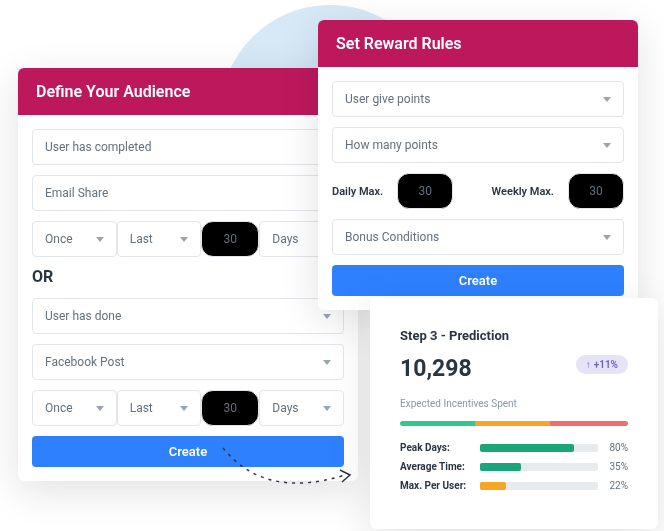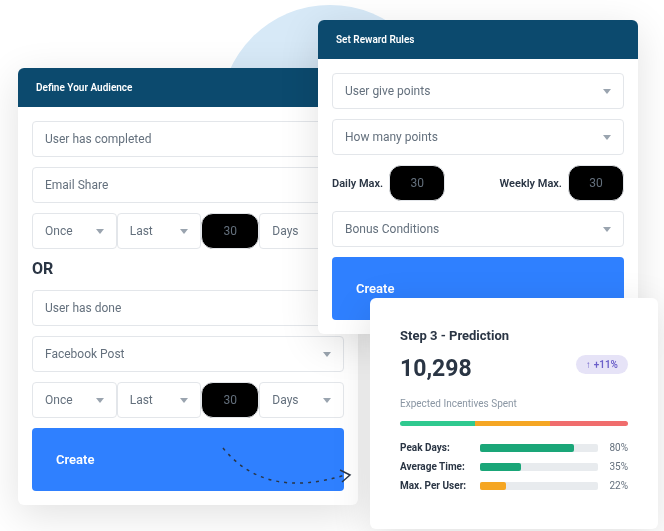--- a/index.html
+++ b/index.html
@@ -1,30 +1,30 @@
 <!DOCTYPE html>
 <html><head>
 <meta charset="utf-8">
 <style>
 *{box-sizing:border-box;margin:0;padding:0;font-family:-apple-system,BlinkMacSystemFont,"Segoe UI",Roboto,sans-serif}
 body{background:#fff;width:664px;height:531px;position:relative;overflow:hidden}
 .bg-circle{position:absolute;width:220px;height:220px;border-radius:50%;background:#d7e9f7;top:5px;left:220px}
 .card{position:absolute;background:#fff;border-radius:6px;box-shadow:0 10px 40px rgba(0,0,0,0.12)}
-.card-header{background:#0c4a6e;color:#fff;font-weight:600;font-size:10px;padding:14px 18px;border-radius:6px 6px 0 0}
+.card-header{background:#be185d;color:#fff;font-weight:600;font-size:16px;padding:14px 18px;border-radius:6px 6px 0 0}
 .card-body{padding:14px}
 .select{display:flex;align-items:center;justify-content:space-between;border:1px solid #e3e6ea;border-radius:4px;padding:10px 12px;font-size:12px;color:#64707d;margin-bottom:10px;background:#fff;cursor:pointer}
 .select:last-child{margin-bottom:0}
 .chev{width:0;height:0;border-left:4px solid transparent;border-right:4px solid transparent;border-top:5px solid #9aa4af}
 .row{display:flex;margin-bottom:10px}
 .row .select{flex:1;margin-bottom:0}
 .input-box{flex:0 0 58px;border:1px solid #e3e6ea;border-radius:12px;padding:10px 8px;font-size:12px;color:#64707d;text-align:center;background:#000000}
 .or{text-align:left;font-size:16px;font-weight:700;color:#2a3544;margin:6px 0 12px}
-.btn{background:#2f80ff;color:#fff;font-weight:600;font-size:13px;padding:24px;border-radius:4px;cursor:pointer}
+.btn{background:#2f80ff;color:#fff;font-weight:600;font-size:13px;text-align:center;padding:8px;border-radius:4px;cursor:pointer}
 .lbl-inline{font-size:11px;font-weight:600;color:#2a3544;display:flex;align-items:center;margin-right:6px;white-space:nowrap}
-.reward-row{display:flex;align-items:center;margin-bottom:10px}
+.reward-row{display:flex;align-items:center;gap:8px;margin-bottom:10px}
 .reward-row .input-box{flex:0 0 56px}
 .pred-card{position:absolute;background:#fff;border-radius:6px;box-shadow:0 10px 40px rgba(0,0,0,0.12);padding:30px;width:288px}
 .pred-title{font-size:13px;font-weight:700;color:#2a3544;margin-bottom:12px}
 .pred-value{font-size:23px;font-weight:700;color:#2a3544}
 .pred-sub{font-size:10px;color:#8a96a3;margin-top:16px}
 .badge{background:#e6e3f7;color:#6b5fc9;font-size:10px;font-weight:600;padding:4px 10px;border-radius:12px;display:inline-flex;align-items:center;gap:3px}
 .top-row{display:flex;justify-content:space-between;align-items:flex-start;margin-bottom:12px}
 .gradient-bar{height:5px;border-radius:3px;background:linear-gradient(90deg,#2fc98f 0%,#2fc98f 33%,#f5a623 33%,#f5a623 66%,#f06d6d 66%,#f06d6d 100%);margin-bottom:16px}
 .metric{display:flex;align-items:center;margin-bottom:8px;font-size:10px}
 .metric-label{flex:0 0 80px;font-weight:700;color:#2a3544}

